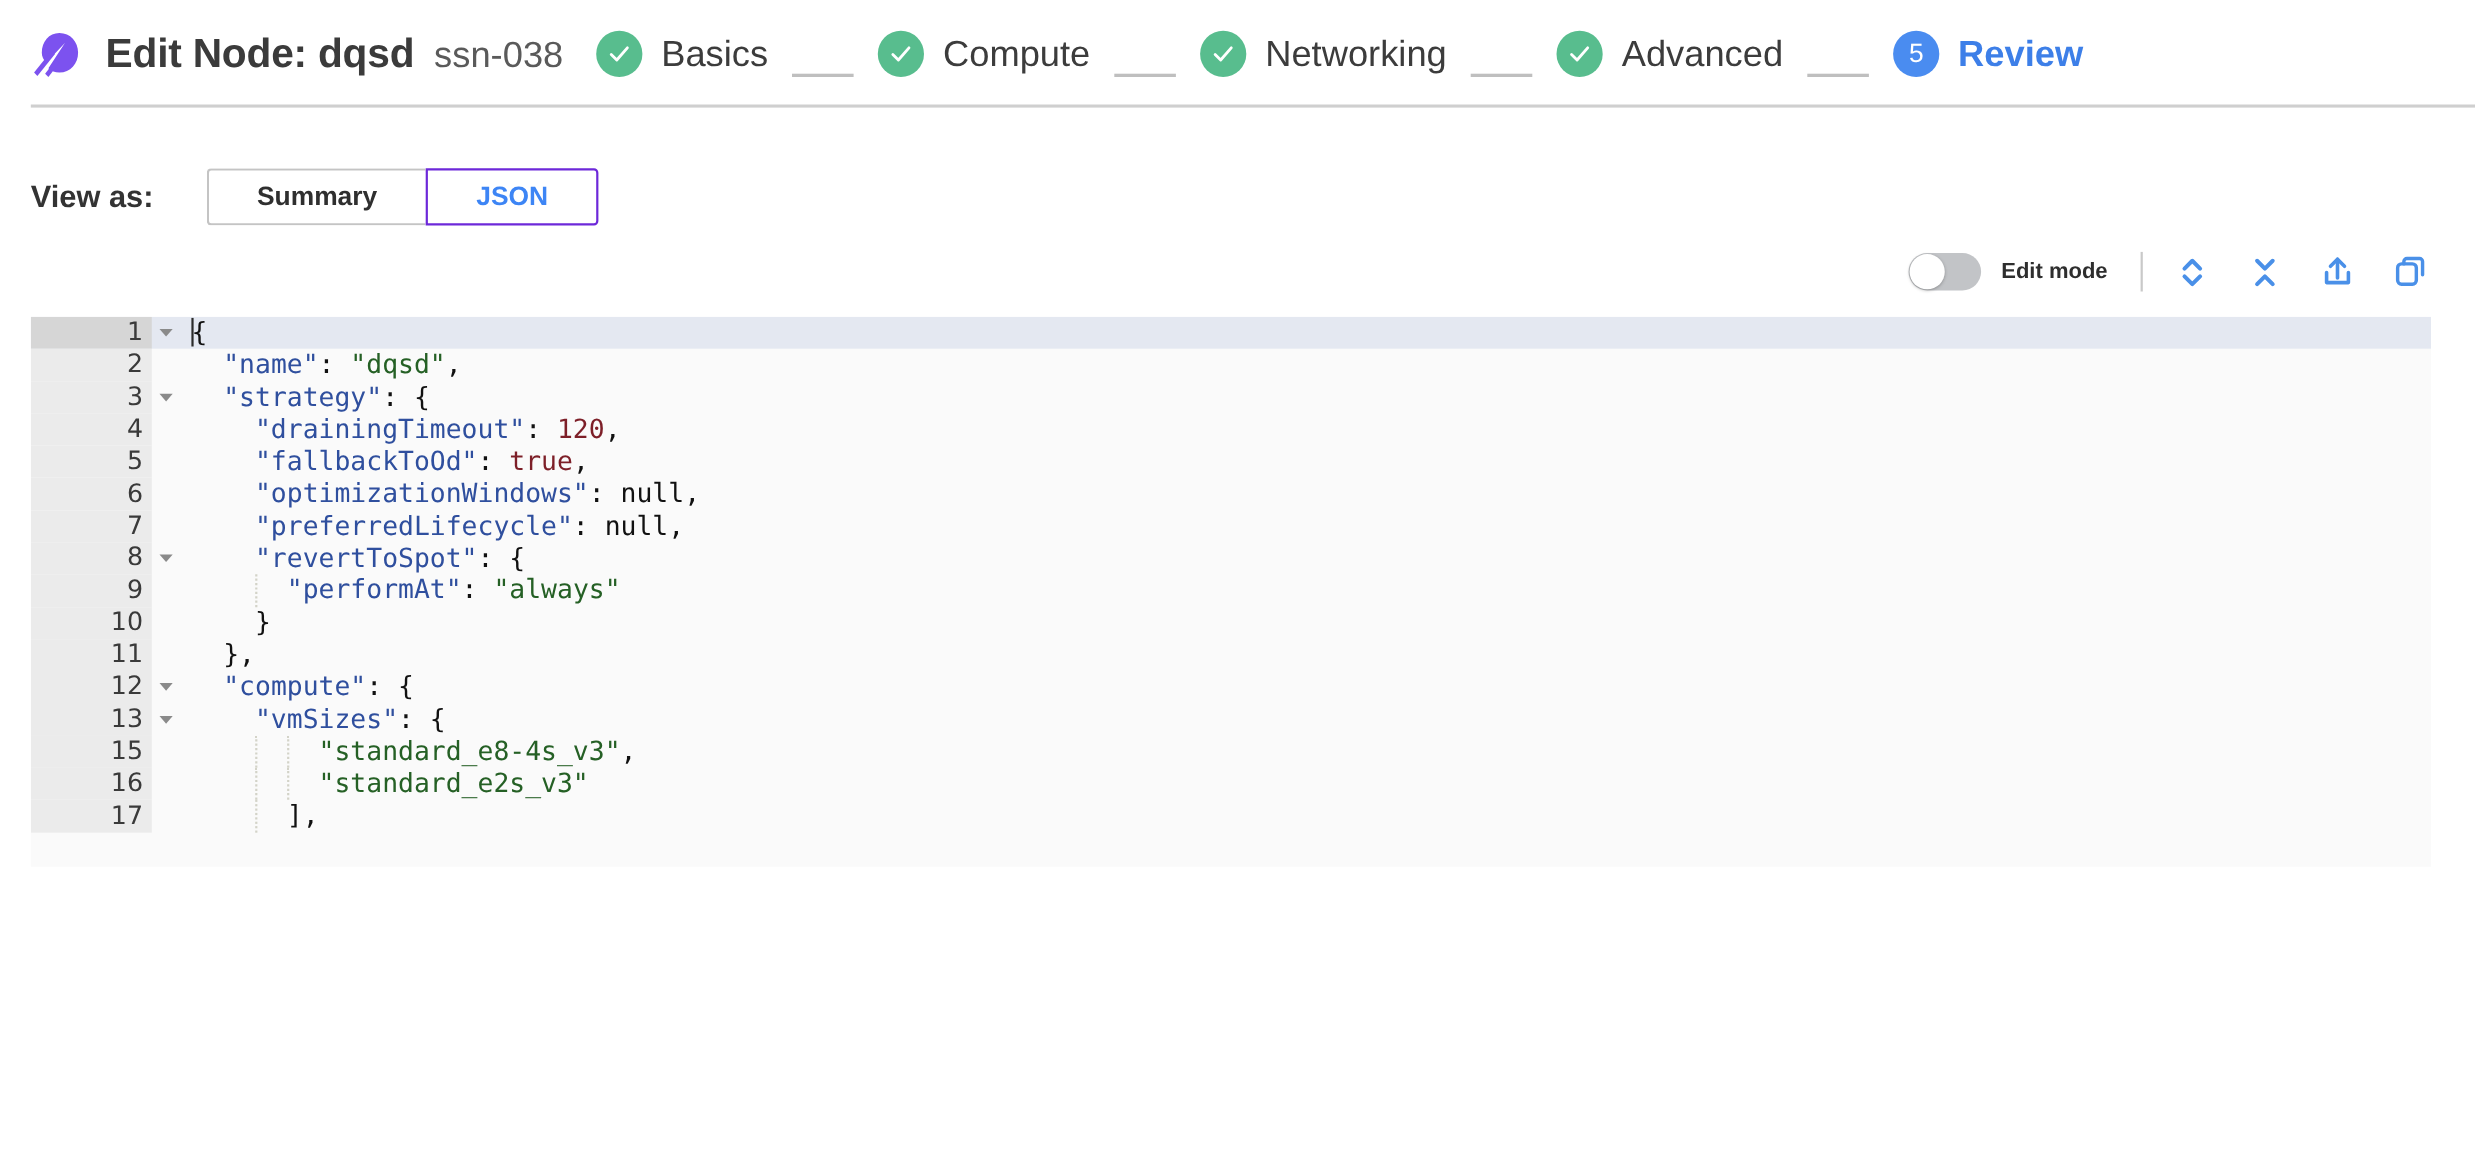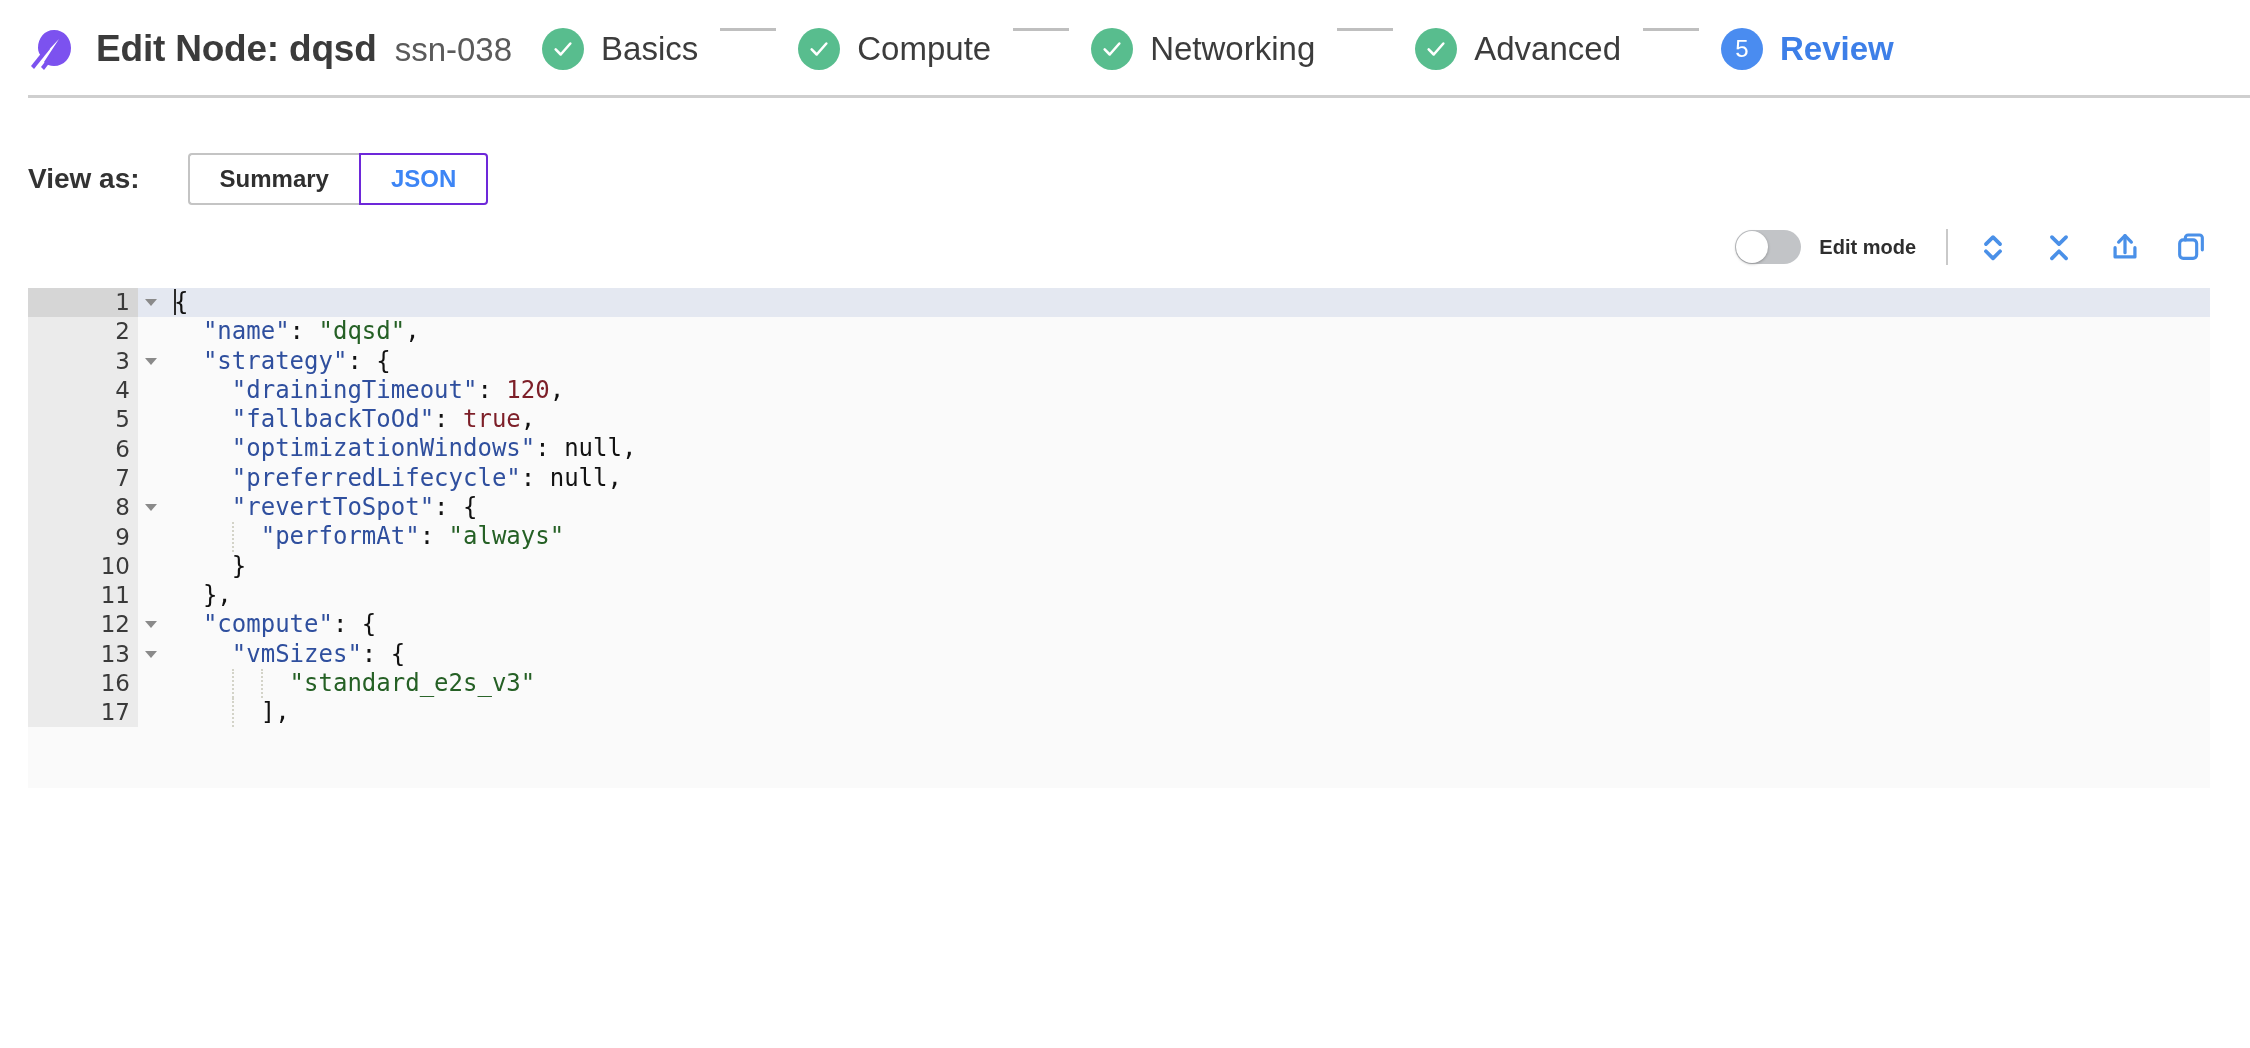--- a/index.html
+++ b/index.html
@@ -54,21 +54,21 @@
     font-weight: 400;
     color: #5a5a5a;
     margin-left: 18px;
     max-width: 118px;
     overflow: hidden;
   }
 
   
   .stepper {
     display: flex;
-    align-items: flex-start;
+    align-items: flex-end;
     margin-left: 30px;
     flex: 0 0 auto;
     padding-right: 6px;
   }
   .step {
     display: flex;
     align-items: center;
   }
   .step-badge {
     width: 42px; height: 42px;
@@ -123,21 +123,21 @@
     margin-right: 48px;
   }
   .segmented {
     display: flex;
     height: 52px;
   }
   .seg-btn {
     display: flex;
     align-items: center;
     justify-content: center;
-    padding: 0 30px;
+    padding: 0 44px;
     font-size: 24px;
     font-weight: 700;
     background: #ffffff;
     cursor: pointer;
     user-select: none;
   }
   .seg-btn.inactive {
     border: 2px solid #c4c4c4;
     border-right: none;
     color: #2f2f2f;
@@ -477,20 +477,27 @@
       <div class="gutter">
         <span class="line-no">13</span>
       </div>
       <div class="fold">
         <div class="fold-arrow"></div>
       </div>
       <div class="code-text"><span>    </span><span class="tok-key">"vmSizes"</span><span class="tok-punc">: {</span></div>
     </div>
     <div class="code-line">
       <div class="gutter">
+        <span class="line-no">15</span>
+      </div>
+      <div class="fold"></div>
+      <div class="code-text"><span class="guide" style="left: 69.8px;"></span><span class="guide" style="left: 98.7px;"></span><span>        </span><span class="tok-str">"standard_e8-4s_v3"</span><span class="tok-punc">,</span></div>
+    </div>
+    <div class="code-line">
+      <div class="gutter">
         <span class="line-no">16</span>
       </div>
       <div class="fold"></div>
       <div class="code-text"><span class="guide" style="left: 69.8px;"></span><span class="guide" style="left: 98.7px;"></span><span>        </span><span class="tok-str">"standard_e2s_v3"</span></div>
     </div>
     <div class="code-line">
       <div class="gutter">
         <span class="line-no">17</span>
       </div>
       <div class="fold"></div>

